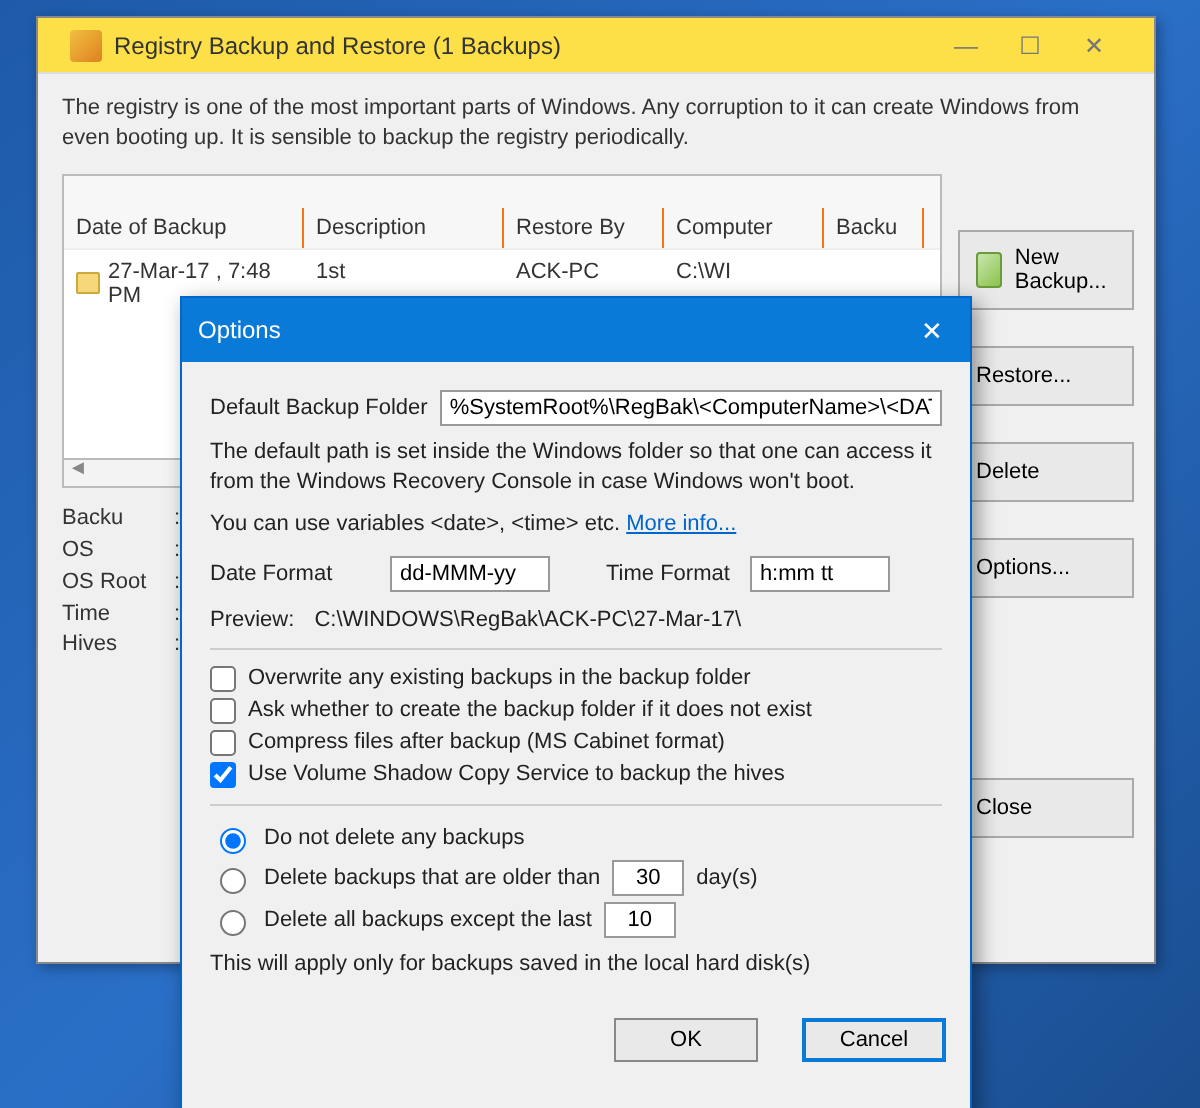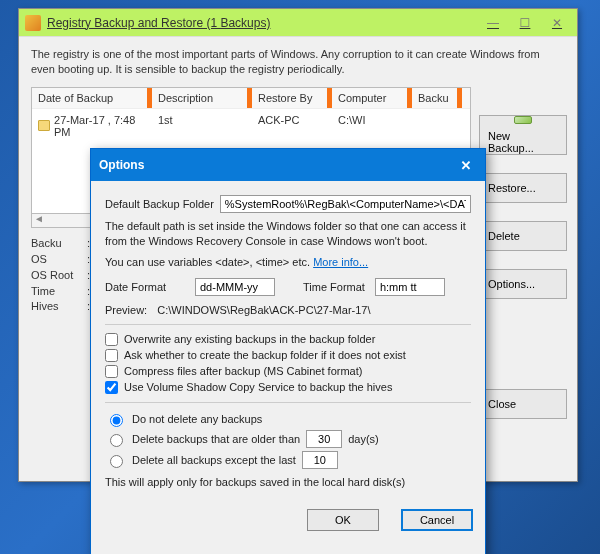--- a/index.html
+++ b/index.html
@@ -1,51 +1,51 @@
 <!DOCTYPE html>
 <html><head>
 <meta charset="utf-8">
 <style>
 * { box-sizing: border-box; font-family: "Segoe UI", Tahoma, sans-serif; }
 body { margin: 0; width: 600px; height: 554px; background: linear-gradient(135deg, #1e5aa8 0%, #2a6fc7 50%, #1a4d8f 100%); position: relative; overflow: hidden; }
 .main-window { position: absolute; top: 8px; left: 18px; width: 560px; height: 474px; background: #f0f0f0; border: 1px solid #888; box-shadow: 2px 2px 6px rgba(0,0,0,0.3); }
-.main-titlebar { height: 28px; background: #bef264; display: flex; align-items: center; padding: 0 6px; border-bottom: 1px solid #ddd; font-size: 12px; color: #333; text-decoration: underline; }
+.main-titlebar { height: 28px; background: #fde047; display: flex; align-items: center; padding: 0 16px; border-bottom: 1px solid #ddd; font-size: 12px; color: #333; }
 .main-titlebar .app-icon { width: 16px; height: 16px; background: linear-gradient(135deg, #f0c040, #e08020); margin-right: 6px; border-radius: 2px; }
 .main-titlebar .title { flex: 1; }
 .wincontrols { display: flex; gap: 12px; margin-right: 4px; }
 .wincontrols span { width: 20px; text-align: center; color: #777; font-size: 12px; cursor: default; }
 .main-body { padding: 10px 12px; font-size: 11px; color: #333; position: relative; height: calc(100% - 28px); }
 .intro { margin-bottom: 10px; line-height: 1.35; }
 .table-wrap { border: 1px solid #bbb; background: #fff; width: 440px; }
 .thead { display: flex; background: #f7f7f7; font-size: 11px; }
-.thead div { padding: 4px 6px; border-right: 5px solid #f97316; }
+.thead div { padding: 4px 6px; border-right: 1px solid #f97316; margin-top: 16px; }
 .trow { display: flex; font-size: 11px; border-top: 1px solid #eee; }
 .trow div { padding: 5px 6px; }
 .thead .c1, .trow .c1 { width: 120px; }
 .thead .c2, .trow .c2 { width: 100px; }
 .thead .c3, .trow .c3 { width: 80px; }
 .thead .c4, .trow .c4 { width: 80px; }
 .thead .c5, .trow .c5 { width: 50px; }
 .trow .c1 { display: flex; align-items: center; gap: 4px; }
 .folder-icon { width: 13px; height: 11px; background: #f6d87a; border: 1px solid #cda93a; border-radius: 1px; display: inline-block; }
 .scroll-stub { width: 440px; height: 14px; border: 1px solid #bbb; border-top: none; background: #f3f3f3; position: relative; }
 .scroll-stub::before { content: "◄"; position: absolute; left: 2px; top: -1px; font-size: 10px; color: #888; }
 .scroll-stub::after { content: "►"; position: absolute; right: 2px; top: -1px; font-size: 10px; color: #888; }
 .info-block { margin-top: 8px; font-size: 11px; line-height: 1.45; font-family: Consolas, monospace; }
 .info-block .row { display: flex; }
 .info-block .k { width: 56px; }
 .side-buttons { position: absolute; right: 10px; top: 78px; width: 88px; display: flex; flex-direction: column; gap: 18px; }
 .side-buttons button { height: 30px; font-size: 11px; background: #e9e9e9; border: 1px solid #aaa; text-align: left; padding: 0 8px; cursor: pointer; }
-.side-buttons button.newb { height: 40px; display: flex; align-items: center; gap: 6px; flex-direction: column; }
+.side-buttons button.newb { height: 40px; display: flex; align-items: center; gap: 6px; }
 .newb .nicon { width: 18px; height: 18px; background: linear-gradient(135deg,#c8e6b0,#8bc34a); border: 1px solid #6a9a3a; border-radius: 2px; }
 .side-buttons .spacer { height: 54px; }
 .close-btn { margin-top: auto; }
 
 .dialog { position: absolute; top: 148px; left: 90px; width: 396px; background: #f0f0f0; border: 1px solid #0066cc; box-shadow: 3px 3px 10px rgba(0,0,0,0.4); }
-.dialog-titlebar { height: 26px; background: #0a7ad8; color: #fff; display: flex; align-items: center; padding: 16px 8px; font-size: 12px; font-weight: bold; }
+.dialog-titlebar { height: 26px; background: #0a7ad8; color: #fff; display: flex; align-items: center; padding: 16px 8px; font-size: 12px; }
 .dialog-titlebar .title { flex: 1; }
 .dialog-titlebar .x { width: 22px; text-align: center; font-size: 13px; cursor: pointer; }
 .dialog-body { padding: 10px 14px 6px; font-size: 11px; color: #222; }
 .dialog-body .line { margin: 4px 0; display: flex; align-items: center; gap: 6px; }
 .dialog-body input[type=text] { font-size: 11px; padding: 2px 4px; border: 1px solid #999; background: #fff; }
 .help-text { line-height: 1.35; margin: 6px 0; }
 .link { color: #0066cc; text-decoration: underline; cursor: pointer; }
 .sep { height: 1px; background: #ccc; margin: 8px 0; }
 .check-line { display: flex; align-items: center; gap: 6px; margin: 3px 0; font-size: 11px; }
 .check-line input { margin: 0; }

